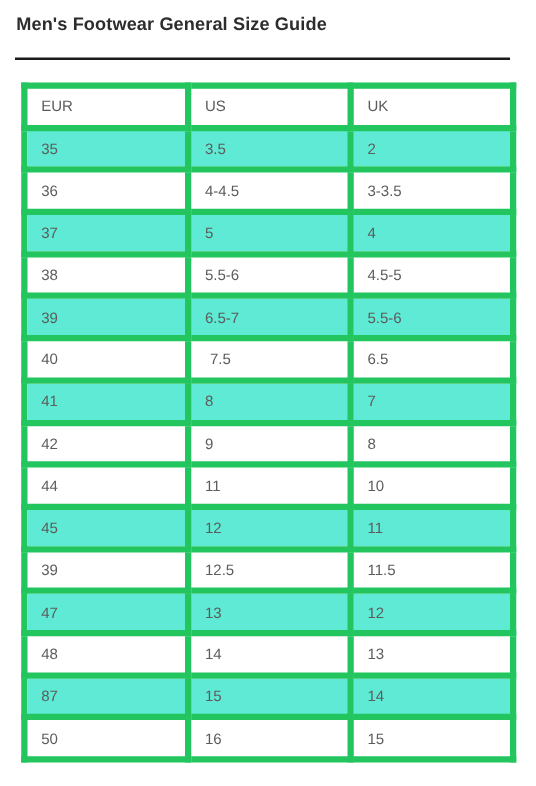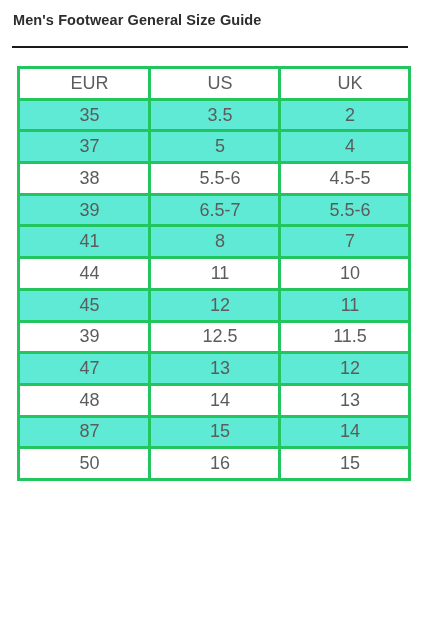--- a/index.html
+++ b/index.html
@@ -44,26 +44,26 @@
     width: 391px;
     border-collapse: collapse;
     table-layout: fixed;
   }
   .size-table col.c-eur { width: 131px; }
   .size-table col.c-us  { width: 130px; }
   .size-table col.c-uk  { width: 130px; }
 
   .size-table th,
   .size-table td {
-    border: 3px solid #22c55e;
+    border: 5px solid #22c55e;
     padding: 0 0 0 11px;
     height: 28.7px;
-    text-align: center;
+    text-align: left;
     vertical-align: middle;
-    font-size: 18px;
+    font-size: 12px;
     font-weight: normal;
     color: #5c5c5c;
     background: #ffffff;
     overflow: hidden;
     white-space: nowrap;
   }
   .size-table thead th {
     background: #ffffff;
   }
   .size-table tbody tr.tinted td {
@@ -94,39 +94,54 @@
         <th>US</th>
         <th>UK</th>
       </tr>
     </thead>
     <tbody>
       <tr class="tinted">
         <td>35</td>
         <td>3.5</td>
         <td>2</td>
       </tr>
+      <tr>
+        <td>36</td>
+        <td>4-4.5</td>
+        <td>3-3.5</td>
+      </tr>
       <tr class="tinted">
         <td>37</td>
         <td>5</td>
         <td>4</td>
       </tr>
       <tr>
         <td>38</td>
         <td>5.5-6</td>
         <td>4.5-5</td>
       </tr>
       <tr class="tinted">
         <td>39</td>
         <td>6.5-7</td>
         <td>5.5-6</td>
       </tr>
+      <tr>
+        <td>40</td>
+        <td class="indent">7.5</td>
+        <td>6.5</td>
+      </tr>
       <tr class="tinted">
         <td>41</td>
         <td>8</td>
         <td>7</td>
+      </tr>
+      <tr>
+        <td>42</td>
+        <td>9</td>
+        <td>8</td>
       </tr>
       <tr>
         <td>44</td>
         <td>11</td>
         <td>10</td>
       </tr>
       <tr class="tinted">
         <td>45</td>
         <td>12</td>
         <td>11</td>

